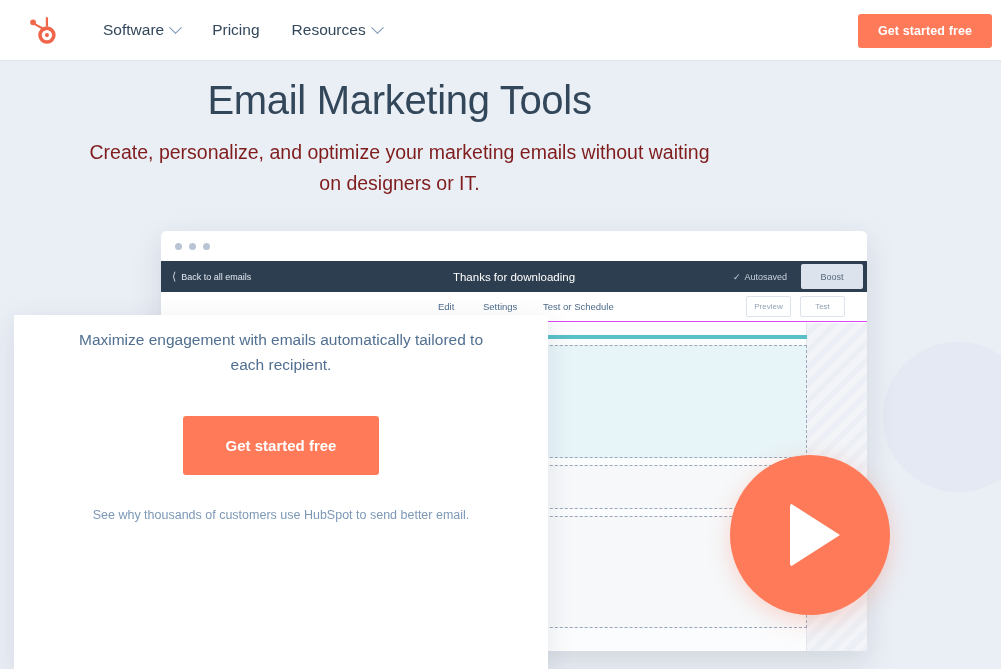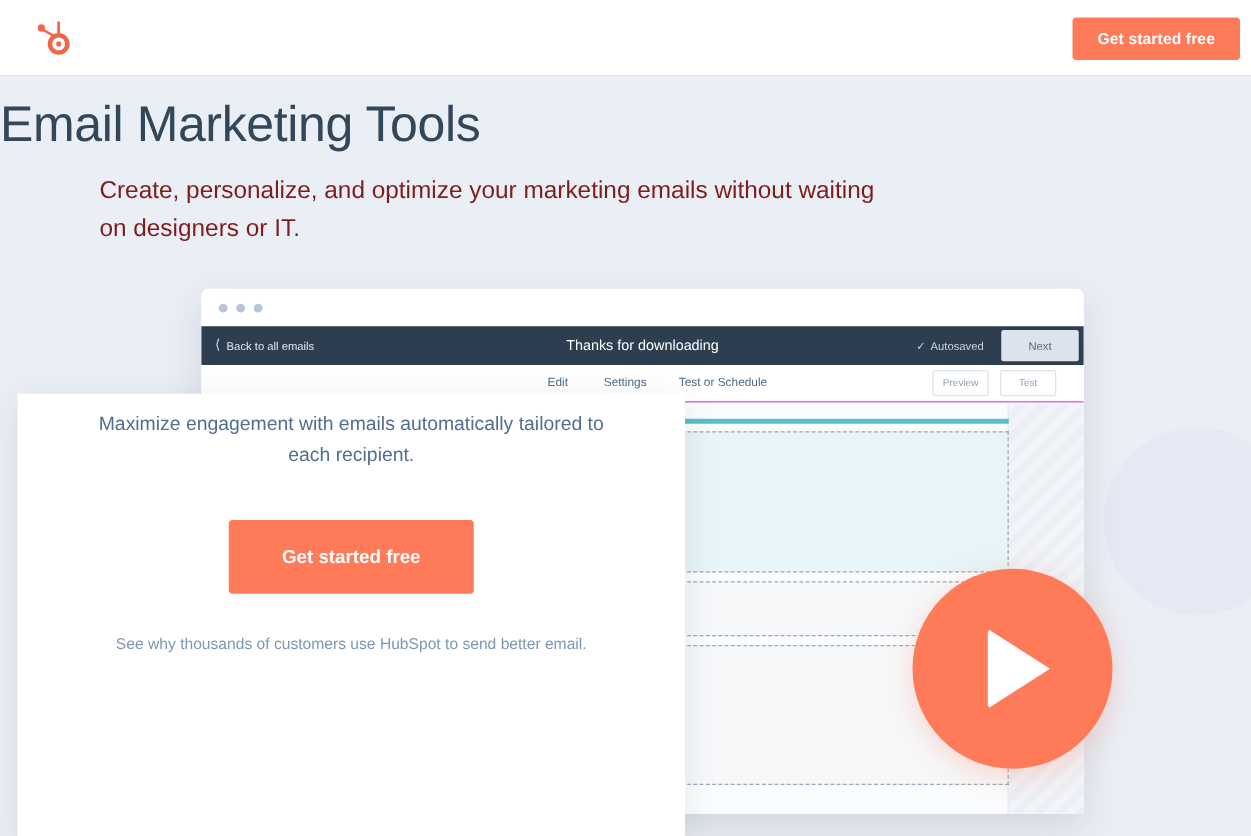--- a/index.html
+++ b/index.html
@@ -53,21 +53,21 @@
   .nav-cta {
     position: absolute; right: 9px; top: 14px;
     background: #ff7a59; color: #fff;
     font-size: 12.5px; font-weight: bold;
     border: none; border-radius: 3px;
     padding: 10px 20px; cursor: pointer;
     letter-spacing: .1px;
   }
 
   
-  .hero { position: absolute; top: 61px; left: 0; width: 799px; }
+  .hero { position: absolute; top: 61px; left: 0; width: 799px; text-align: center; }
   .hero-title {
     margin-top: 17px;
     font-size: 40px; font-weight: normal;
     color: #33475b; letter-spacing: -.3px;
   }
   .hero-sub {
     margin: 14px auto 0;
     width: 640px;
     font-size: 19.5px; line-height: 31px;
     color: #7f1d1d; font-weight: normal;
@@ -256,20 +256,33 @@
   <div class="navbar">
 
     <svg class="logo" viewBox="0 0 40 40">
       <circle cx="9.5" cy="11" r="3.4" fill="#f0664b"></circle>
       <rect x="24.5" y="5" width="2.6" height="11" fill="#f0664b"></rect>
       <path d="M11.5 13 L24 20" stroke="#f0664b" stroke-width="2.4" fill="none"></path>
       <circle cx="25.8" cy="26" r="8.2" fill="none" stroke="#f0664b" stroke-width="4.2"></circle>
       <circle cx="25.8" cy="26" r="2.4" fill="#f0664b"></circle>
     </svg>
 
+    <div class="nav-links">
+      <div class="nav-link">
+        <span>Software</span>
+        <span class="chev"></span>
+      </div>
+      <div class="nav-link">
+        <span>Pricing</span>
+      </div>
+      <div class="nav-link">
+        <span>Resources</span>
+        <span class="chev"></span>
+      </div>
+    </div>
 
     <button class="nav-cta">Get started free</button>
   </div>
 
   <div class="hero">
     <h1 class="hero-title">Email Marketing Tools</h1>
     <p class="hero-sub">Create, personalize, and optimize your marketing emails without waiting on designers or IT.</p>
   </div>
 
   <div class="app-window">
@@ -283,21 +296,21 @@
     <div class="app-topbar">
       <div class="back-link">
         <span class="back-caret">⟨</span>
         <span>Back to all emails</span>
       </div>
       <div class="app-doc-title">Thanks for downloading</div>
       <div class="autosaved">
         <span>✓</span>
         <span>Autosaved</span>
       </div>
-      <button class="next-btn">Next</button>
+      <button class="next-btn">Boost</button>
     </div>
 
     <div class="app-tabbar">
       <span class="tab t1">Edit</span>
       <span class="tab t2">Settings</span>
       <span class="tab t3">Test or Schedule</span>
       <button class="ghost-btn b1">Preview</button>
       <button class="ghost-btn b2">Test</button>
     </div>
 

